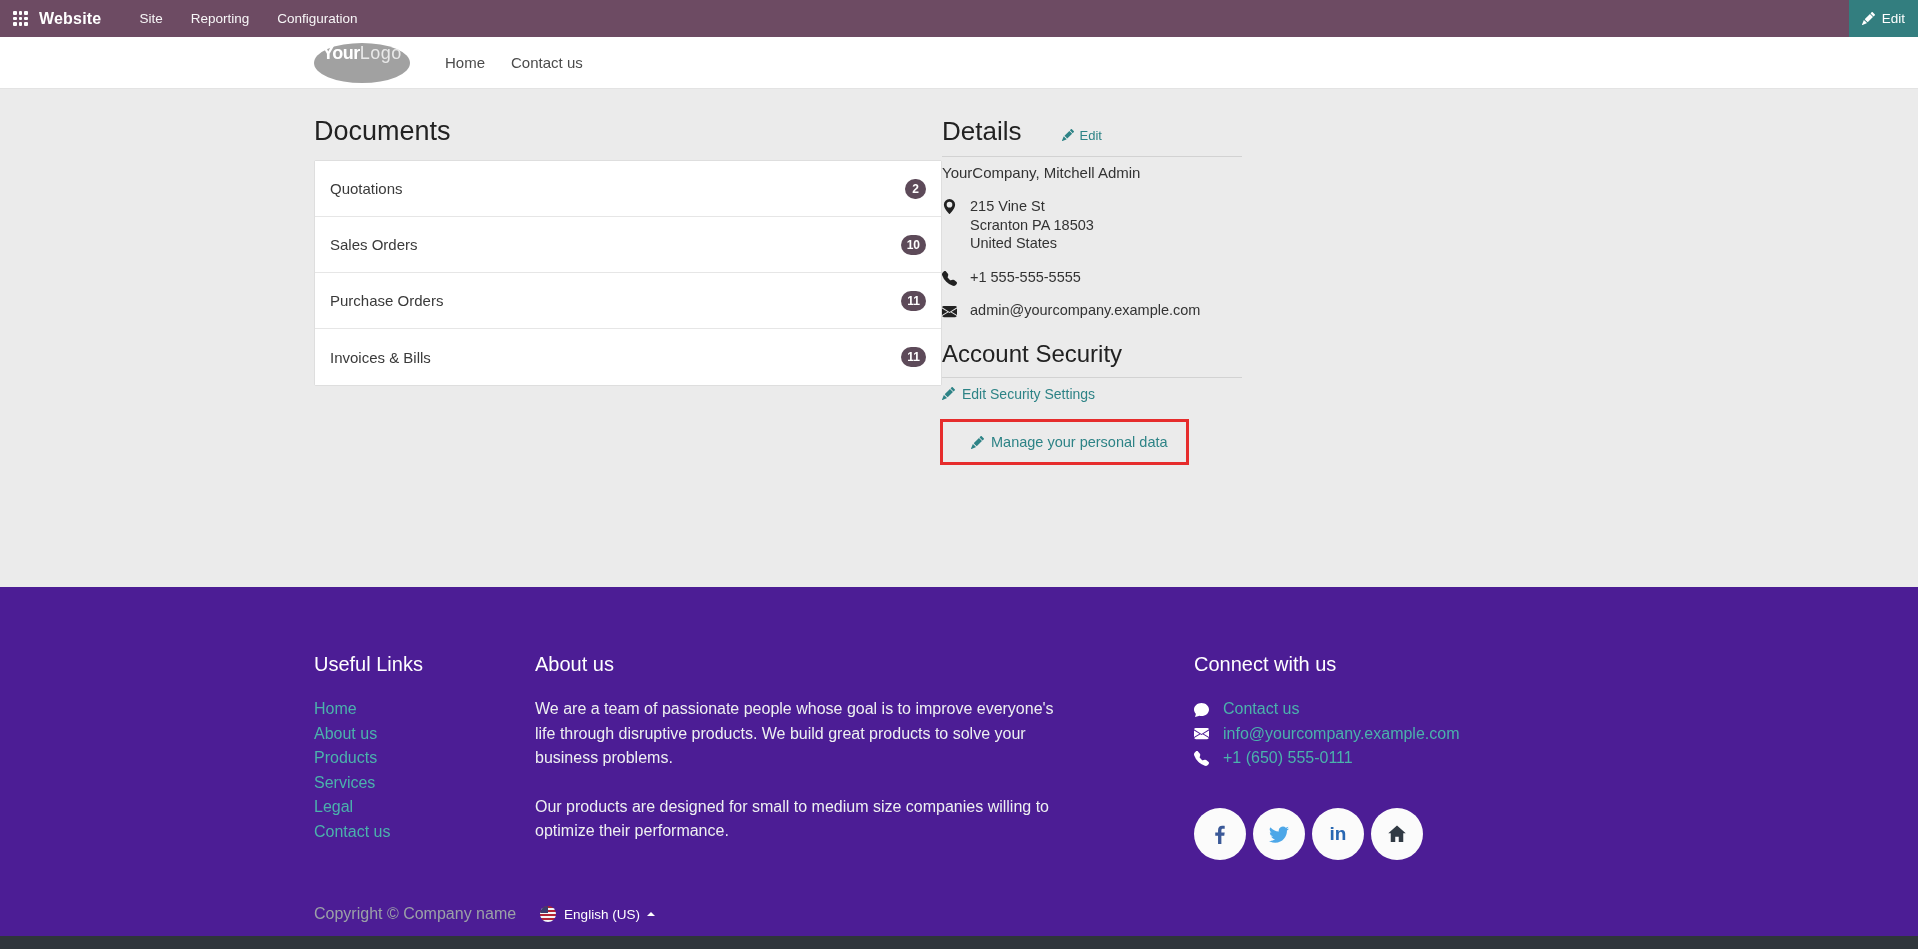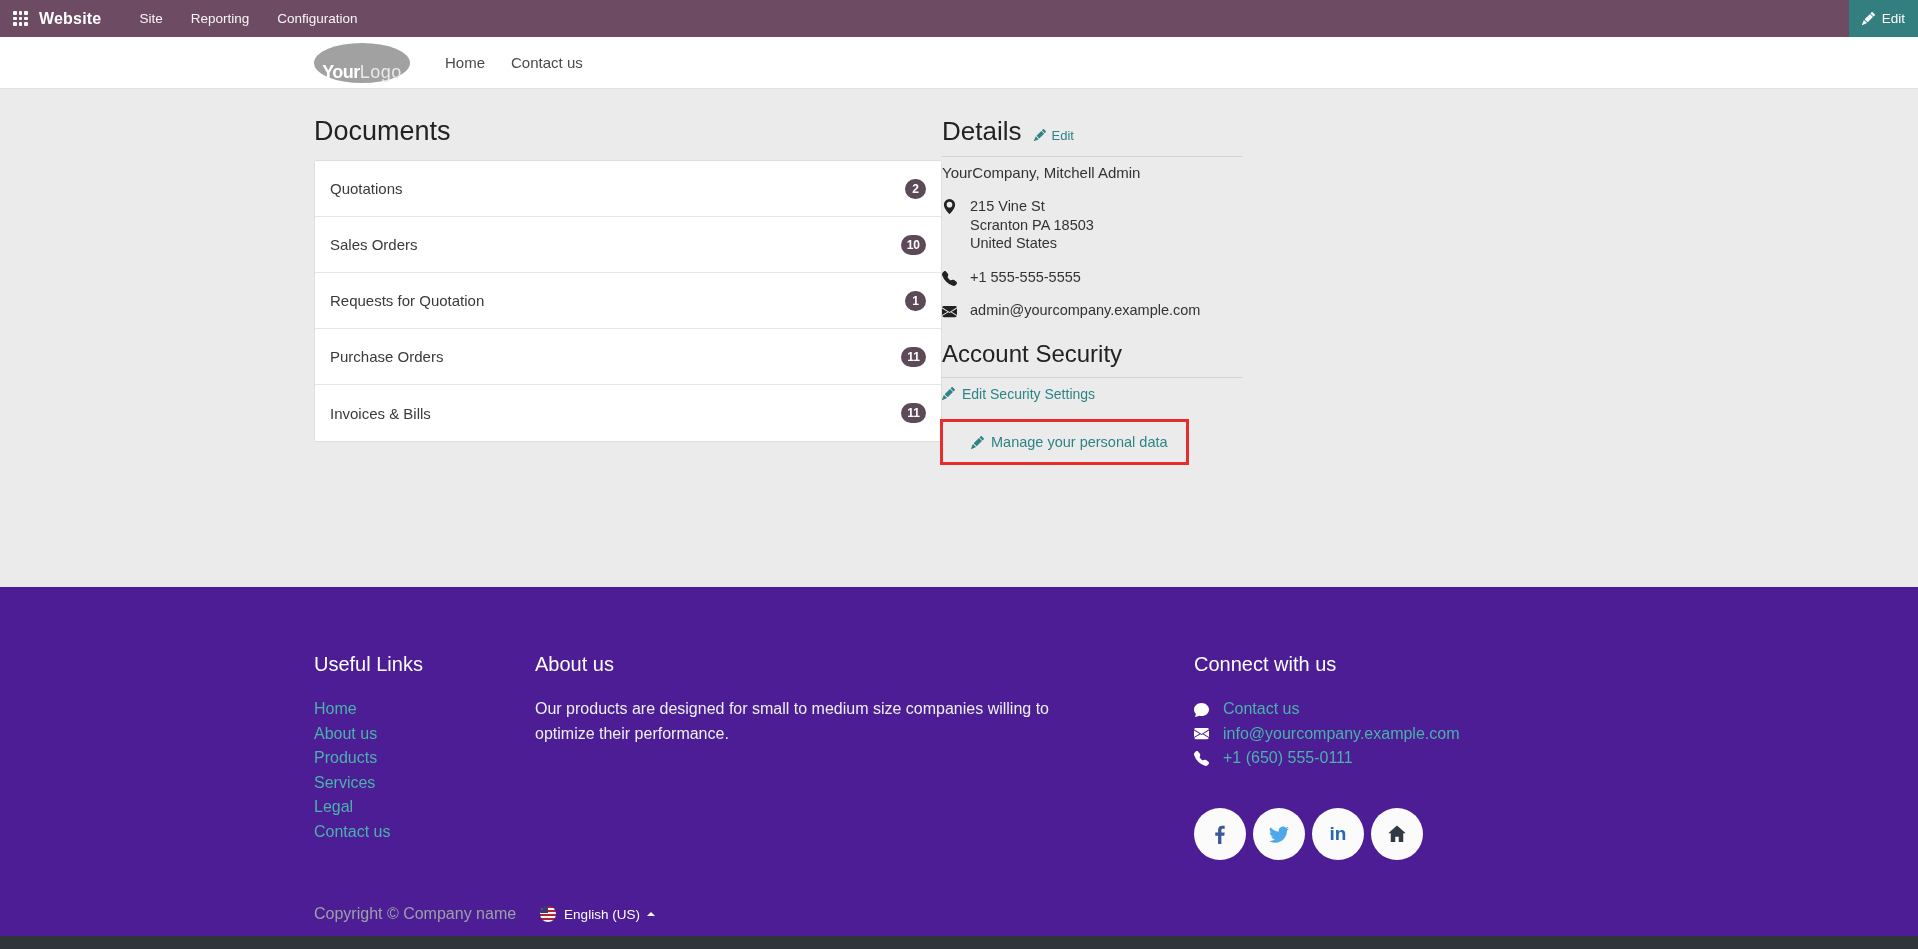--- a/index.html
+++ b/index.html
@@ -32,21 +32,21 @@
   .plus-glyph { font-size: 16px; font-weight: 700; margin-right: 6px; line-height: 1; }
   .edit-topbar-btn { background: #337e7f; display: flex; align-items: center; padding: 0 13px; cursor: pointer; }
   .pencil-icon { width: 13px; height: 13px; fill: currentColor; flex: 0 0 auto; }
   .edit-topbar-btn .pencil-icon { margin-right: 7px; }
 
   
   .site-header { height: 52px; background: #fff; border-bottom: 1px solid #e3e3e3; }
   .site-header .container { height: 100%; display: flex; align-items: center; }
   .logo-ellipse {
     width: 96px; height: 40px; background: #a1a1a1; border-radius: 50%;
-    display: flex; align-items: flex-end; justify-content: center; cursor: pointer; flex: 0 0 auto;
+    display: flex; align-items: flex-start; justify-content: center; cursor: pointer; flex: 0 0 auto;
   }
   .logo-your { color: #fff; font-weight: 700; font-size: 18px; letter-spacing: -.5px; }
   .logo-logo { color: #e9e9e9; font-weight: 400; font-size: 18px; letter-spacing: .5px; }
   .site-nav { display: flex; margin-left: 35px; gap: 26px; }
   .site-nav .nav-link { font-size: 15px; color: #4b4b4b; cursor: pointer; }
   .header-right { margin-left: auto; display: flex; align-items: center; }
   .user-menu { font-size: 15.5px; font-weight: 700; color: #555; display: flex; align-items: center; cursor: pointer; }
   .user-menu .caret-down { color: #777; margin-left: 9px; }
   .contact-us-btn {
     margin-left: 33px; background: #3d8a8c; color: #fff; border: none; border-radius: 3px;
@@ -65,21 +65,21 @@
   }
   .doc-row:last-child { border-bottom: none; }
   .doc-label { font-size: 15px; color: #3a3a3a; }
   .count-badge {
     background: #5d4a59; color: #fff; font-size: 12px; font-weight: 700;
     min-width: 21px; height: 20px; border-radius: 10px; padding: 0 6px;
     display: flex; align-items: center; justify-content: center;
   }
 
   .details-col { width: 300px; }
-  .details-head { display: flex; align-items: center; }
+  .details-head { display: flex; align-items: center; gap: 28px; }
   .h-details { font-size: 26px; font-weight: 500; color: #222; }
   .edit-link { color: #2d8386; font-size: 13px; display: inline-flex; align-items: center; gap: 5px; cursor: pointer; margin-left: 13px; margin-top: 7px; }
   .edit-link .pencil-icon { width: 12px; height: 12px; }
   .details-col hr { border: none; border-top: 1px solid #d2d2d2; margin: 9px 0 0; }
   .company-line { font-size: 15px; color: #333; margin-top: 7px; }
   .info-row { display: flex; margin-top: 16px; font-size: 14.5px; color: #333; }
   .info-row .ico { width: 15px; height: 15px; fill: #222; margin-right: 13px; margin-top: 2px; flex: 0 0 auto; }
   .address-lines div { line-height: 18.5px; }
   .h-security { font-size: 24px; font-weight: 500; color: #222; margin-top: 21px; }
   .sec-link { color: #2d8386; font-size: 14px; display: inline-flex; align-items: center; gap: 7px; cursor: pointer; }
@@ -192,24 +192,20 @@
       <div class="doc-list">
         <div class="doc-row">
           <span class="doc-label">Quotations</span>
           <span class="count-badge">2</span>
         </div>
         <div class="doc-row">
           <span class="doc-label">Sales Orders</span>
           <span class="count-badge">10</span>
         </div>
         <div class="doc-row">
-          <span class="doc-label">Requests for Quotation</span>
-          <span class="count-badge">1</span>
-        </div>
-        <div class="doc-row">
           <span class="doc-label">Purchase Orders</span>
           <span class="count-badge">11</span>
         </div>
         <div class="doc-row">
           <span class="doc-label">Invoices &amp; Bills</span>
           <span class="count-badge">11</span>
         </div>
       </div>
     </div>
 
@@ -284,20 +280,21 @@
         <div><span class="f-link">About us</span></div>
         <div><span class="f-link">Products</span></div>
         <div><span class="f-link">Services</span></div>
         <div><span class="f-link">Legal</span></div>
         <div><span class="f-link">Contact us</span></div>
       </div>
     </div>
 
     <div class="f-col-about">
       <div class="f-heading">About us</div>
+      <div class="f-para">We are a team of passionate people whose goal is to improve everyone's life through disruptive products. We build great products to solve your business problems.</div>
       <div class="f-para">Our products are designed for small to medium size companies willing to optimize their performance.</div>
     </div>
 
     <div class="f-col-connect">
       <div class="f-heading">Connect with us</div>
       <div class="connect-row">
         <svg class="ico" viewBox="0 0 16 16">
             <path d="M8 15c4.418 0 8-3.134 8-7s-3.582-7-8-7-8 3.134-8 7c0 1.76.743 3.37 1.97 4.6-.097 1.016-.417 2.13-.771 2.966-.079.186.074.394.273.362 2.256-.37 3.597-.938 4.18-1.234A9.06 9.06 0 0 0 8 15z"></path>
           </svg>
         <span class="f-link">Contact us</span>

